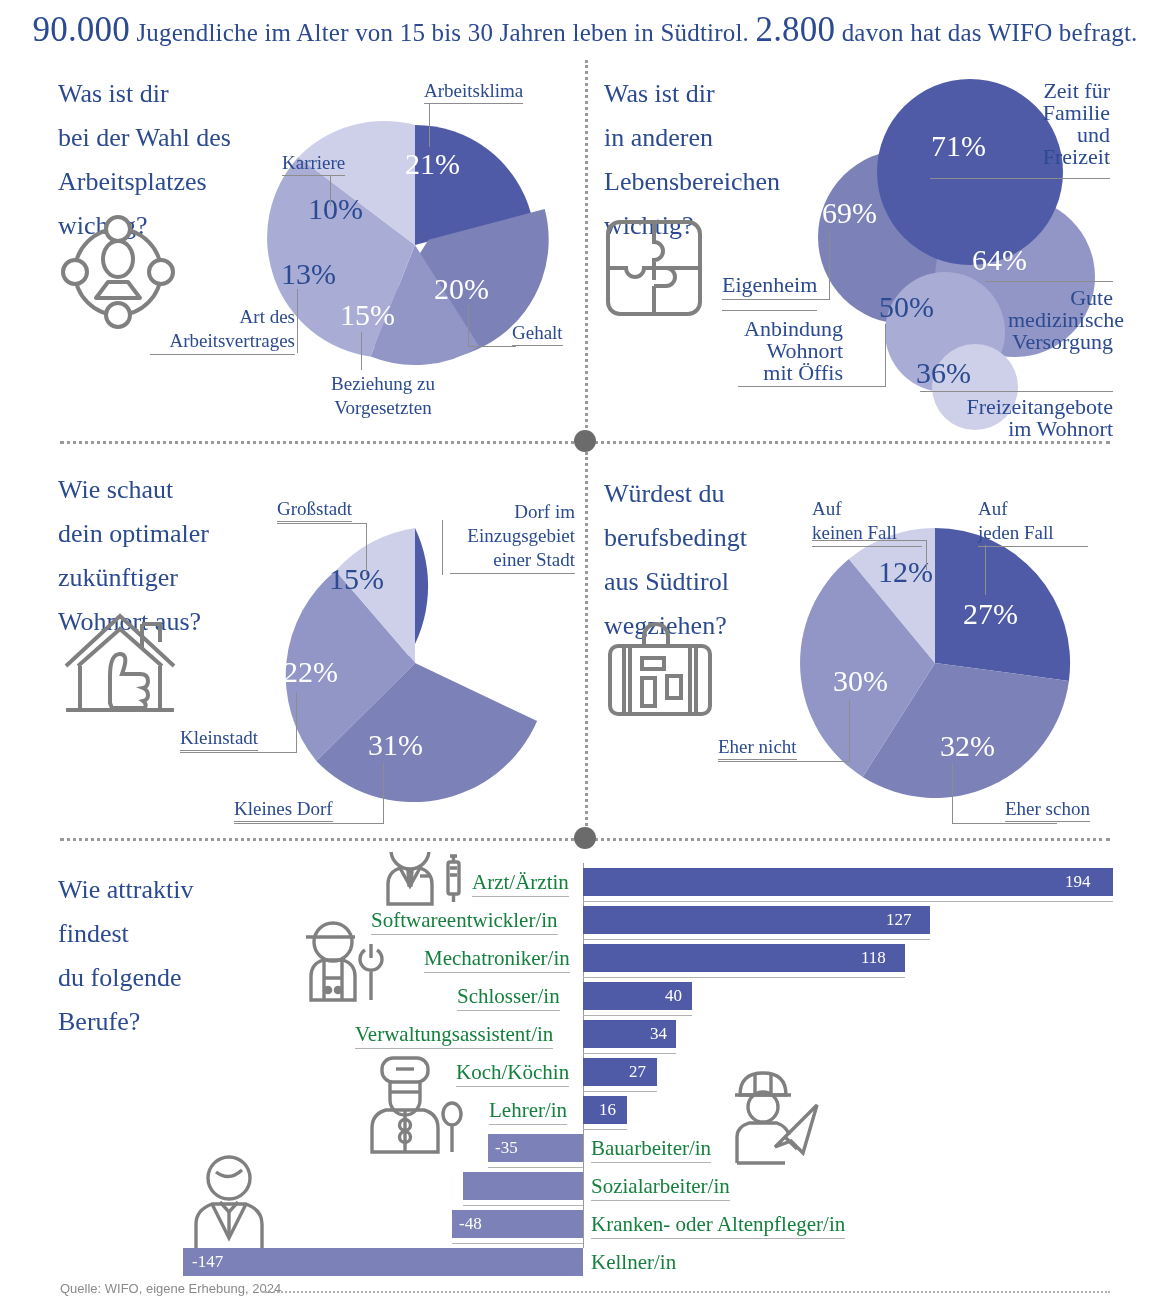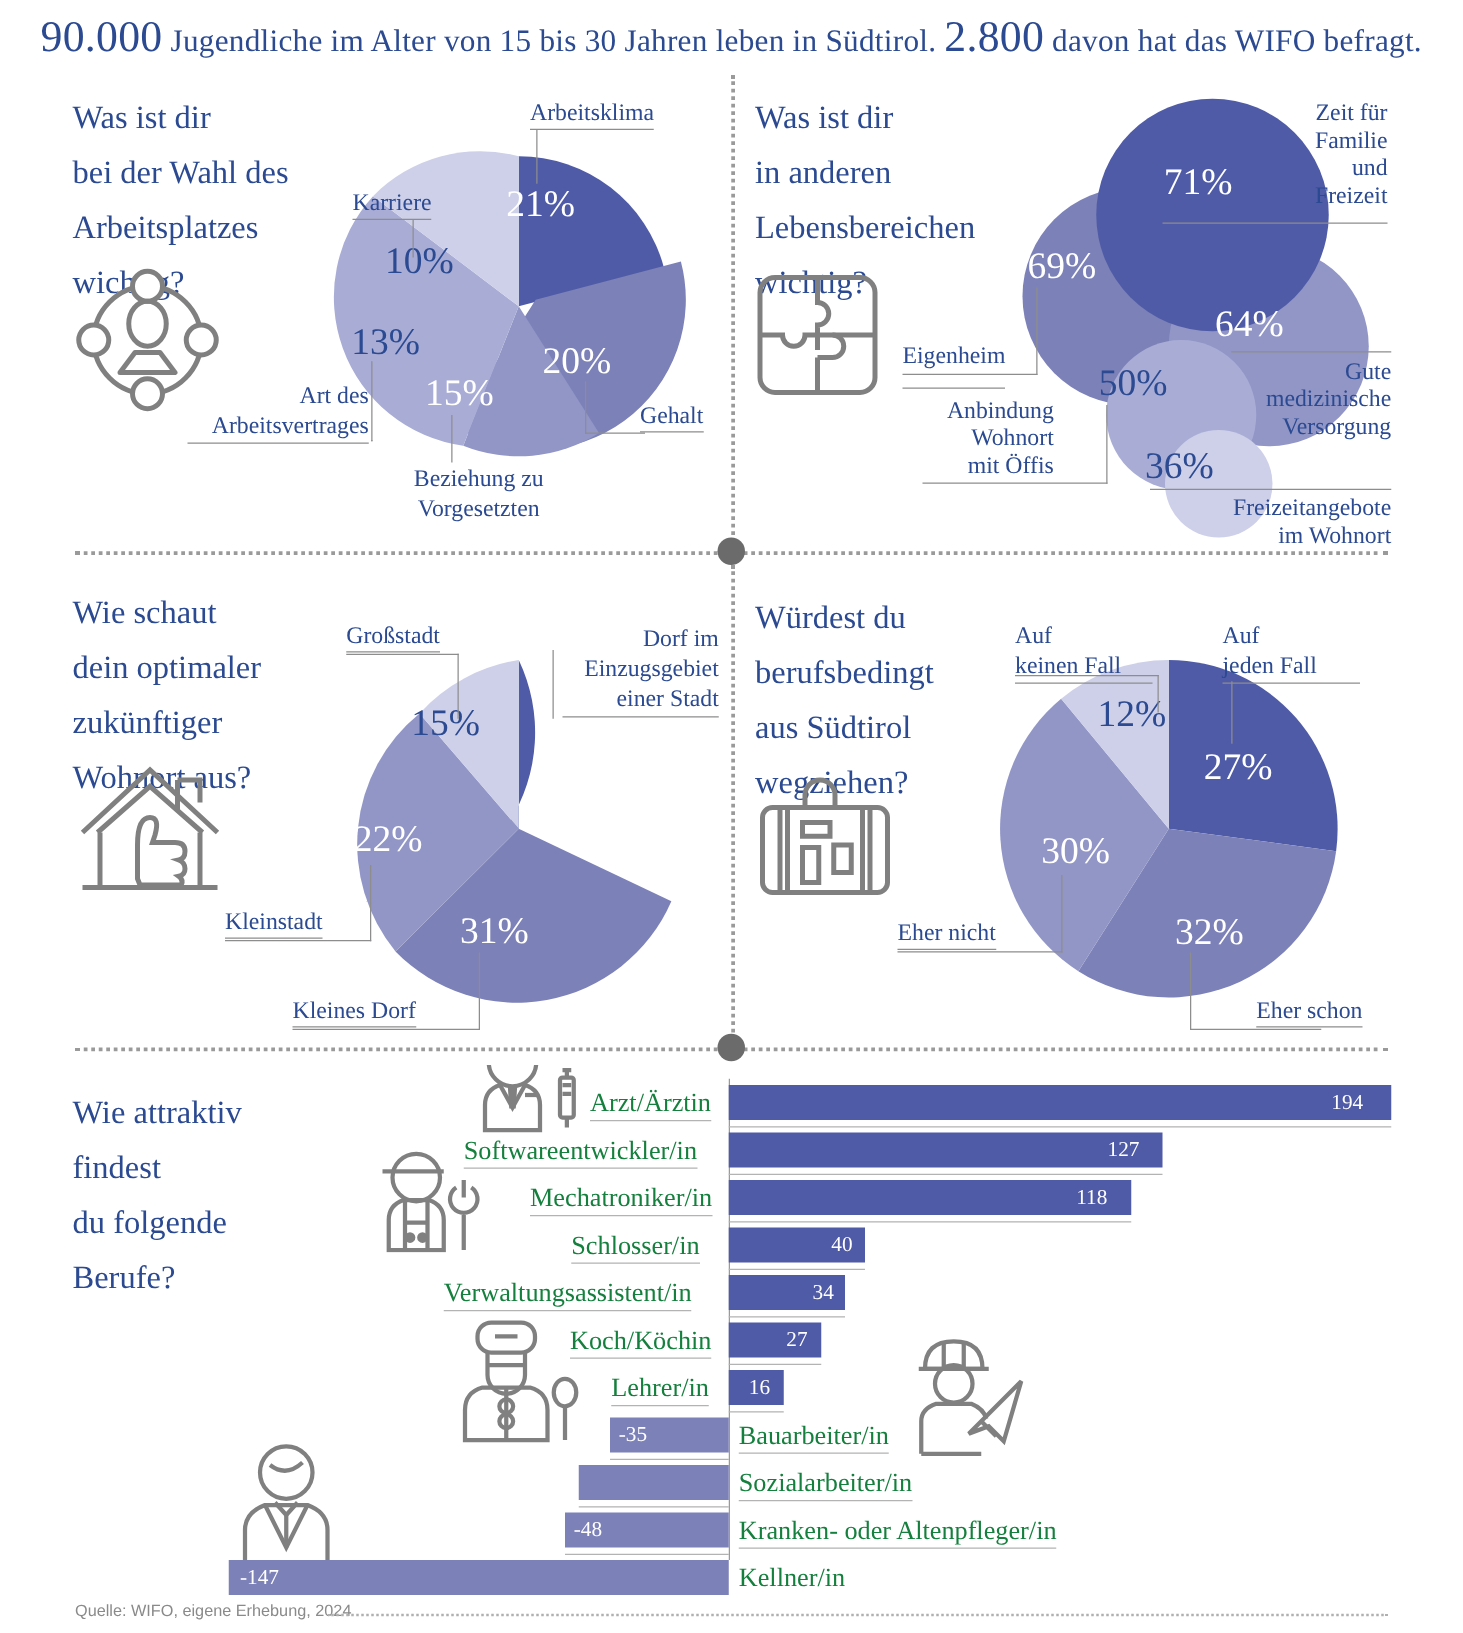--- a/index.html
+++ b/index.html
@@ -48,21 +48,21 @@
   }
   .pct.dark{color:#2b4a91;}
   .leader{position:absolute;background:#8d8d8d;}
   .leader.h{height:1.2px;}
   .leader.v{width:1.2px;}
   .bub-pct{
     position:absolute;font-size:30px;color:#ffffff;white-space:nowrap;
   }
   .bub-pct.dark{color:#2b4a91;}
   .bublabel{
-    position:absolute;font-size:19px;line-height:22px;color:#2b4a91;
+    position:absolute;font-size:22px;line-height:22px;color:#2b4a91;
   }
 
   
   #barchart{left:0;top:855px;width:1170px;height:400px;}
   .bar{position:absolute;height:28px;}
   .barval{
     position:absolute;font-size:17px;color:#ffffff;
     line-height:28px;white-space:nowrap;
   }
   .barlabel{

